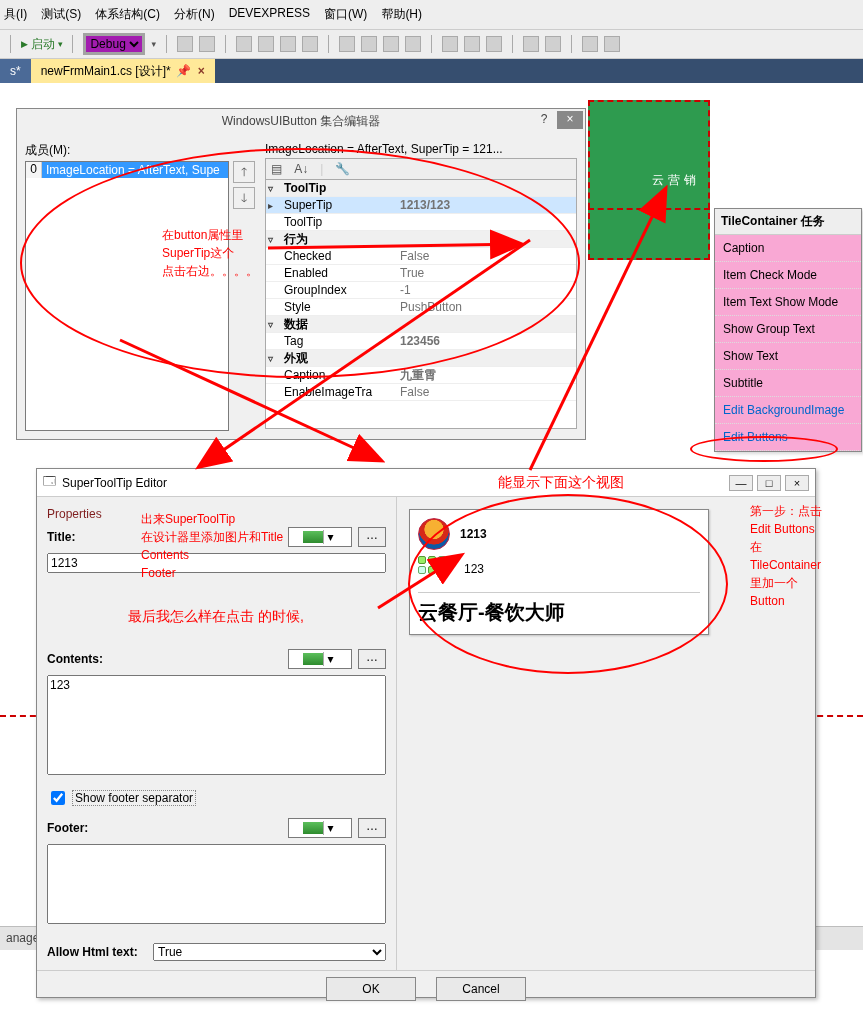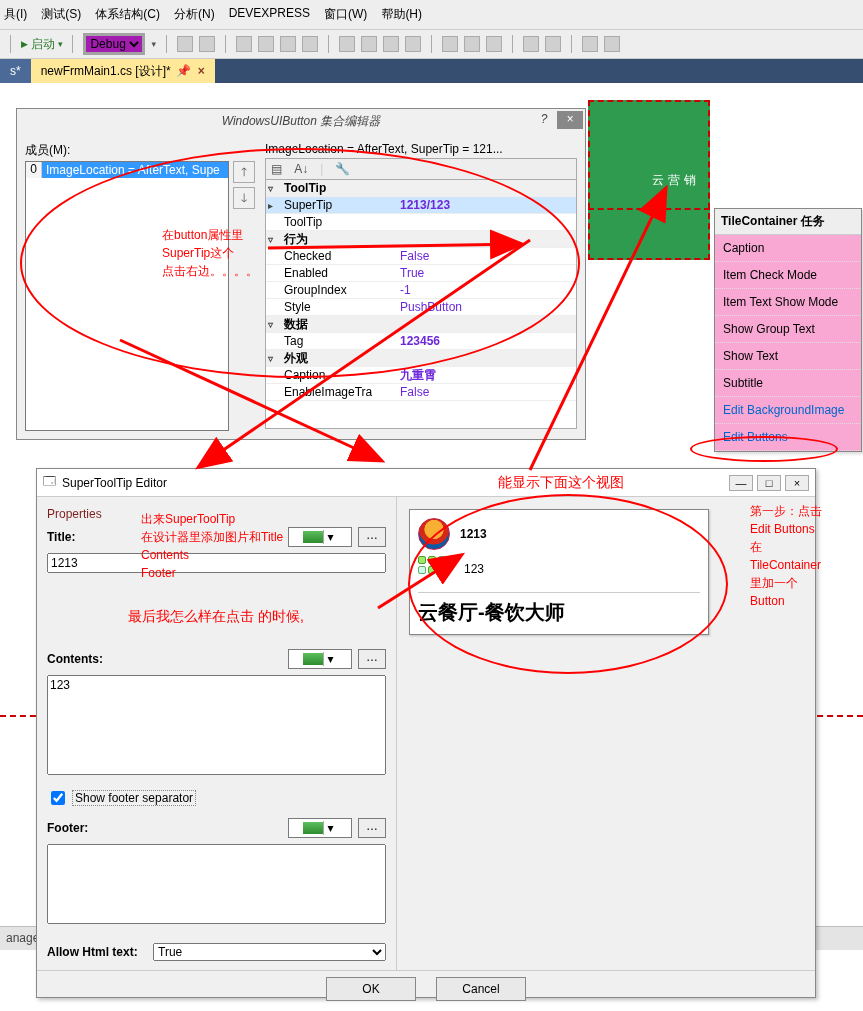--- a/index.html
+++ b/index.html
@@ -19,21 +19,21 @@
 
 
 .tabstrip { display: flex; background: #364e6f; color: #fff; height: 24px; align-items: stretch; }
 .tab { padding: 4px 10px; display:flex; align-items:center; gap:6px; }
 .tab.inactive { background: #4b6a97; }
 .tab.active { background: #ffe999; color: #000; }
 .tab .close-x { font-weight: bold; color: #8b3b2a; }
 
 
 .dlg-collection { position: absolute; left: 16px; top: 108px; width: 570px; background: #f0f0f0; border: 1px solid #888; }
-.dlg-title { display: flex; justify-content: center; padding: 4px 2px; color: #444; position: relative; font-style: italic; }
+.dlg-title { display: flex; justify-content: center; padding: 4px 2px; color: #444; position: relative; }
 .dlg-title .dlg-btns { position:absolute; right:2px; top:2px; display:flex; gap:0; }
 .dlg-title .dlg-btns div { width: 26px; height: 18px; text-align: center; line-height: 17px; }
 .dlg-title .dlg-btns .q { color:#444; }
 .dlg-title .dlg-btns .close { background:#888; color:#fff; }
 .dlg-body { padding: 8px; display:flex; gap:10px; }
 .dlg-left { width: 230px; }
 .dlg-left-label { font-size:12px; margin-bottom:2px; }
 .members-list { border:1px solid #7a7a7a; background:#fff; height:270px; position:relative; }
 .members-list .row { display:flex; }
 .members-list .idx { width:16px; text-align:center; border-right:1px solid #ccc; background:#f5f5f5; }
@@ -43,21 +43,21 @@
 
 .dlg-right { flex:1; }
 .dlg-right-label { font-size:12px; margin-bottom:2px; white-space:nowrap; overflow:hidden; }
 .propgrid-tb { display:flex; gap:6px; padding:2px; border:1px solid #aaa; border-bottom:none; background:#eee; color:#555; }
 .propgrid-tb span{ padding:1px 3px; }
 .propgrid { border:1px solid #aaa; background:#fff; height:250px; overflow:hidden; position:relative; }
 .pg-row { display:flex; border-bottom:1px solid #eee; padding:0 2px; height:17px; align-items:center; }
 .pg-row.cat { background:#f0f0f0; font-weight:bold; }
 .pg-row .exp { width:12px; color:#444; font-size:10px; }
 .pg-row .name { width:120px; padding-left:4px; }
-.pg-row .val { flex:1; color:#6d28d9; }
+.pg-row .val { flex:1; color:#737373; }
 .sel-prop { background:#cde6ff; }
 .sel-prop .val { font-weight:bold; }
 
 
 .task-panel { position:absolute; left:714px; top:208px; width:148px; background:#f9a8d4; border:1px solid #888; box-shadow:2px 2px 3px rgba(0,0,0,.15); }
 .task-panel .hd { background:#eee; border-bottom:1px solid #ccc; padding:4px 6px; font-weight:bold; }
 .task-panel .item { padding:6px 8px; border-bottom:1px dotted #ddd; }
 .task-panel .link { color:#0066cc; }
 .green-tile { position:absolute; left:588px; top:100px; width:122px; height:160px; background:#2e9b4f; border:2px dashed #c00; color:#fff; font-size:22px; display:flex; align-items:center; justify-content:flex-end; padding-right:8px;letter-spacing:4px; }
 .circle-btn { position:absolute; left:648px; top:160px; width:36px; height:36px; border:2px solid #000; border-radius:50%; background:#fff; }

